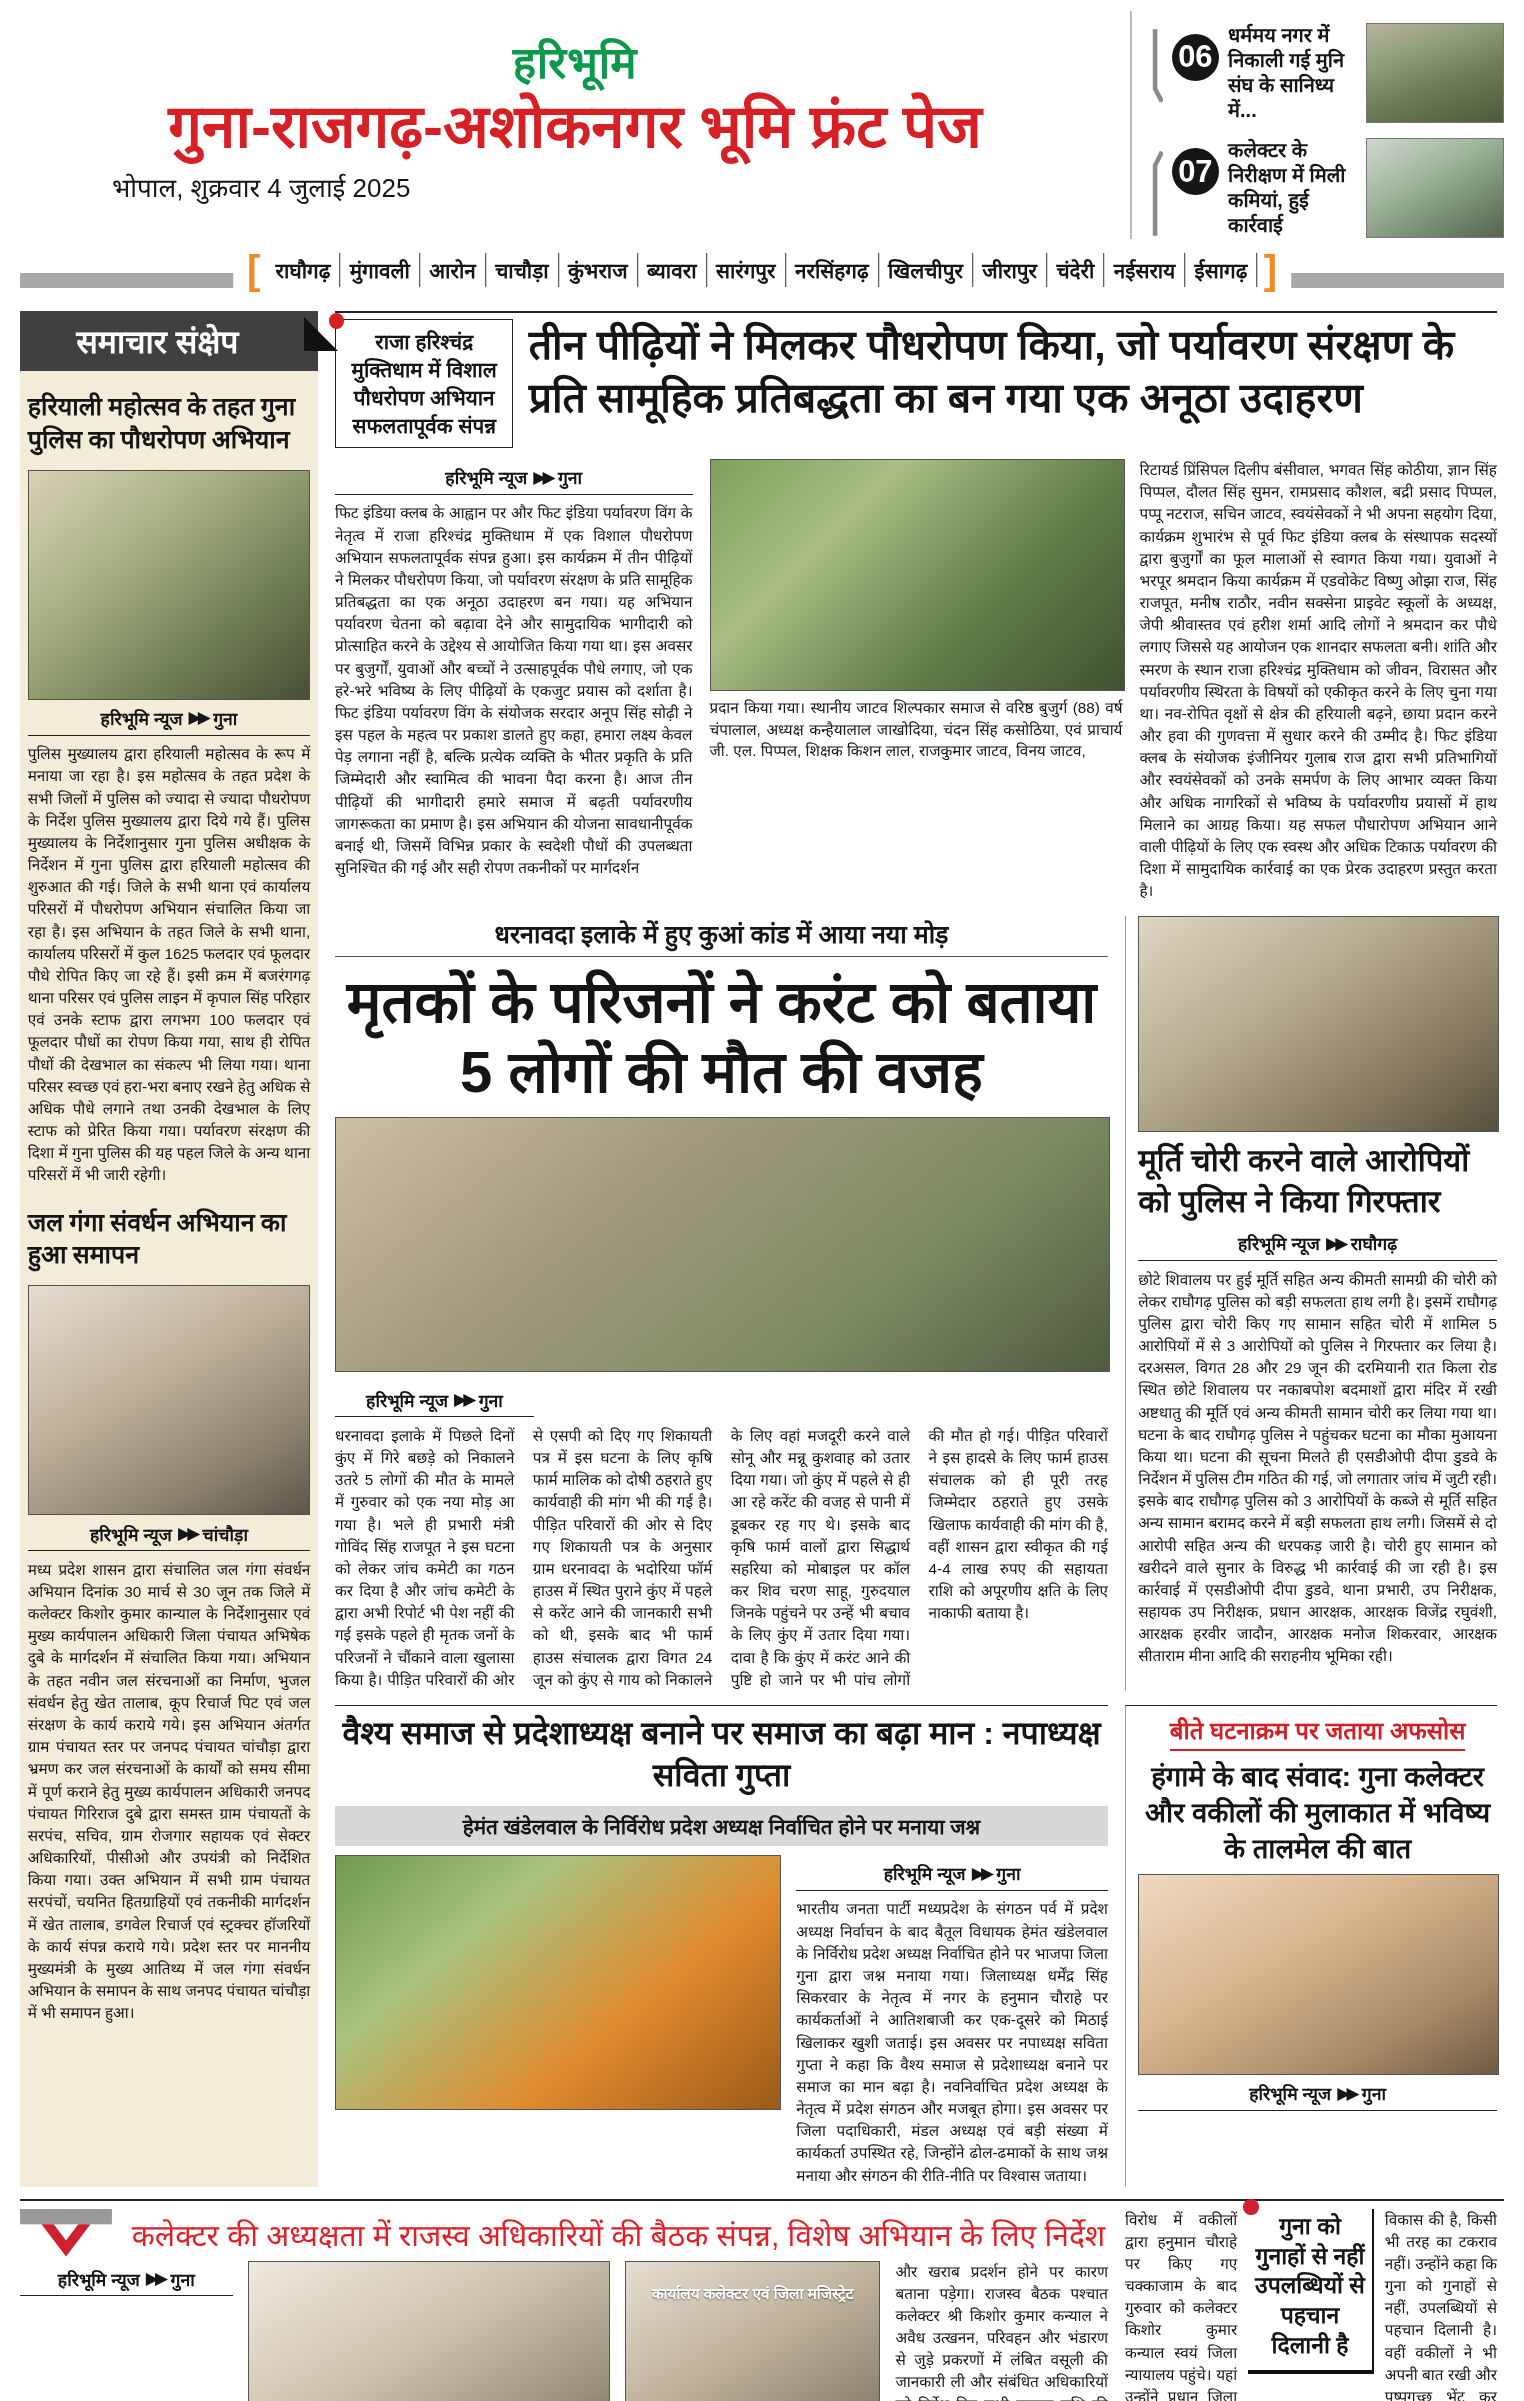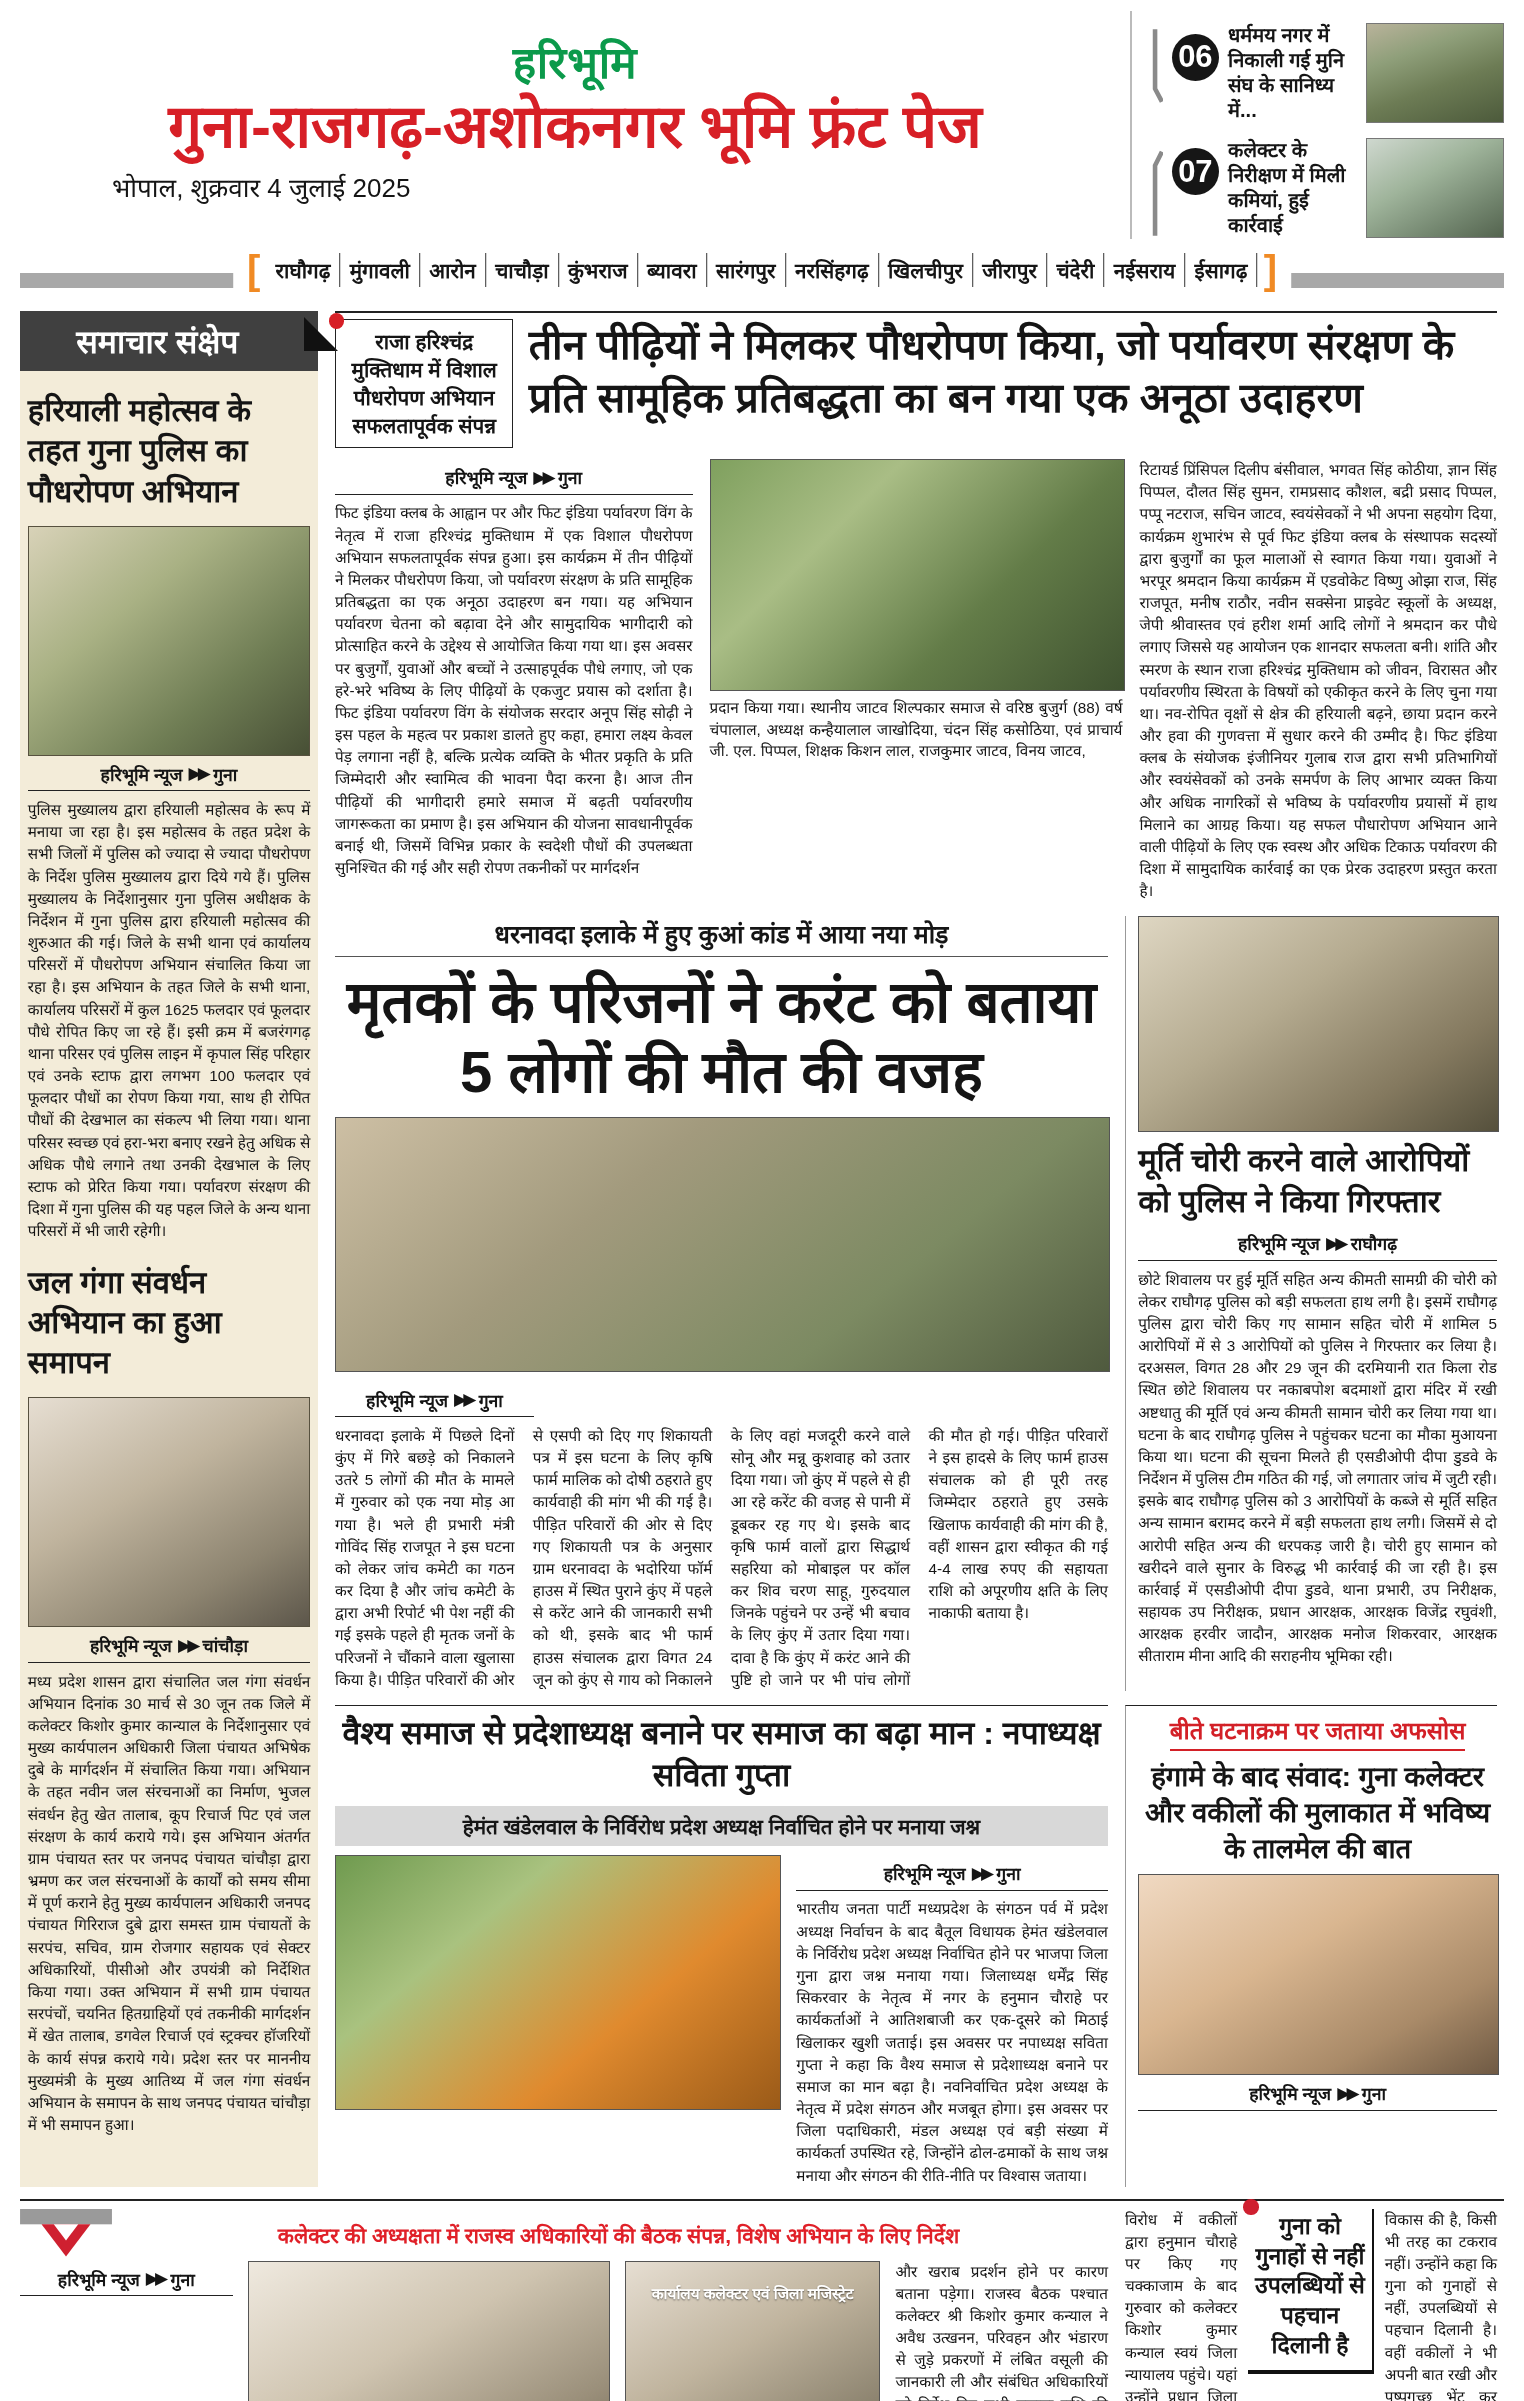--- a/index.html
+++ b/index.html
@@ -51,21 +51,21 @@
   
   .byline{display:flex;justify-content:center;align-items:center;font-size:17.6px;font-weight:800;border-bottom:1.5px solid #222;padding:6.1px 0 4.6px;margin-bottom:7.7px;}
   .byicon{margin:0 6.1px;letter-spacing:-3.8px;font-size:17px;}
   .byicon::before{content:"▶▶";}
   .body{font-size:15.3px;line-height:1.45;text-align:justify;}
   .cols4{column-count:4;column-gap:18.4px;}
 
   
   .brief-banner{position:relative;background:#404040;color:#fff;font-size:32px;font-weight:800;text-align:center;padding:7.7px 31px 9.2px 7.7px;margin:0 -7.7px;}
   .brief-banner::after{content:"";position:absolute;right:-20px;top:6.1px;border-left:34px solid #111;border-top:34px solid transparent;}
-  .h-side{font-size:31px;font-weight:800;line-height:1.3;margin:20px 0 13.8px;}
+  .h-side{font-size:25px;font-weight:800;line-height:1.3;margin:20px 0 13.8px;font-family:Liberation Serif, serif;}
   .side-ph{width:100%;height:230px;border:1.5px solid #57513f;box-sizing:border-box;}
 
   
   .lead-head{display:flex;gap:15.3px;align-items:stretch;}
   .kickbox{flex:0 0 161px;border:1.5px solid #222;padding:7.7px;position:relative;font-size:20.7px;font-weight:800;line-height:1.35;text-align:center;}
   .kickbox::before{content:"";position:absolute;left:-6.9px;top:-6.9px;width:15.3px;height:15.3px;border-radius:50%;background:#d71f26;}
   .h-lead{font-size:41px;font-weight:800;line-height:1.28;flex:1;}
   .lead-cols{display:flex;gap:17px;margin-top:10.7px;}
   .lead-col{flex:1 1 0;}
   .lead-mid{flex:0 0 413px;}
@@ -88,21 +88,21 @@
   .vai-ph{flex:0 0 444px;height:253px;border:0.8px solid #555;}
   .vai-text{flex:1;}
 
   
   .kick-red{color:#d32027;font-size:24px;font-weight:800;text-align:center;border-bottom:2.3px solid #d32027;padding-bottom:3.1px;width:fit-content;margin:0 auto;}
   .h-hangama{font-size:27.5px;font-weight:800;line-height:1.3;text-align:center;margin:7.7px 0;}
   .han-ph{width:100%;height:199px;border:0.8px solid #555;}
 
   
   .kpi-kickrow{display:flex;align-items:center;gap:17px;}
-  .kick-kpi{color:#e02028;font-size:21px;font-weight:700;flex:1;text-align:center;}
+  .kick-kpi{color:#e02028;font-size:30px;font-weight:400;flex:1;text-align:center;}
   .h-kpi{font-size:43px;font-weight:800;line-height:1.25;margin:7.7px 0 12.2px;}
   .kpi-row{display:flex;gap:15.3px;}
   .kpi-c{flex:1 1 0;}
   .kpi-ph1{width:360px;height:230px;border:0.8px solid #555;flex:0 0 360px;}
   .kpi-ph2box{flex:0 0 253px;}
   .kpi-ph2{width:253px;height:230px;border:0.8px solid #555;position:relative;}
   .wall-label{position:absolute;top:21.4px;left:0;right:0;text-align:center;color:#fff;font-weight:700;font-size:15.3px;text-shadow:0 0.8px 1.5px #00000088;}
 
   
   .quote-row{display:flex;gap:10.7px;align-items:flex-start;}

